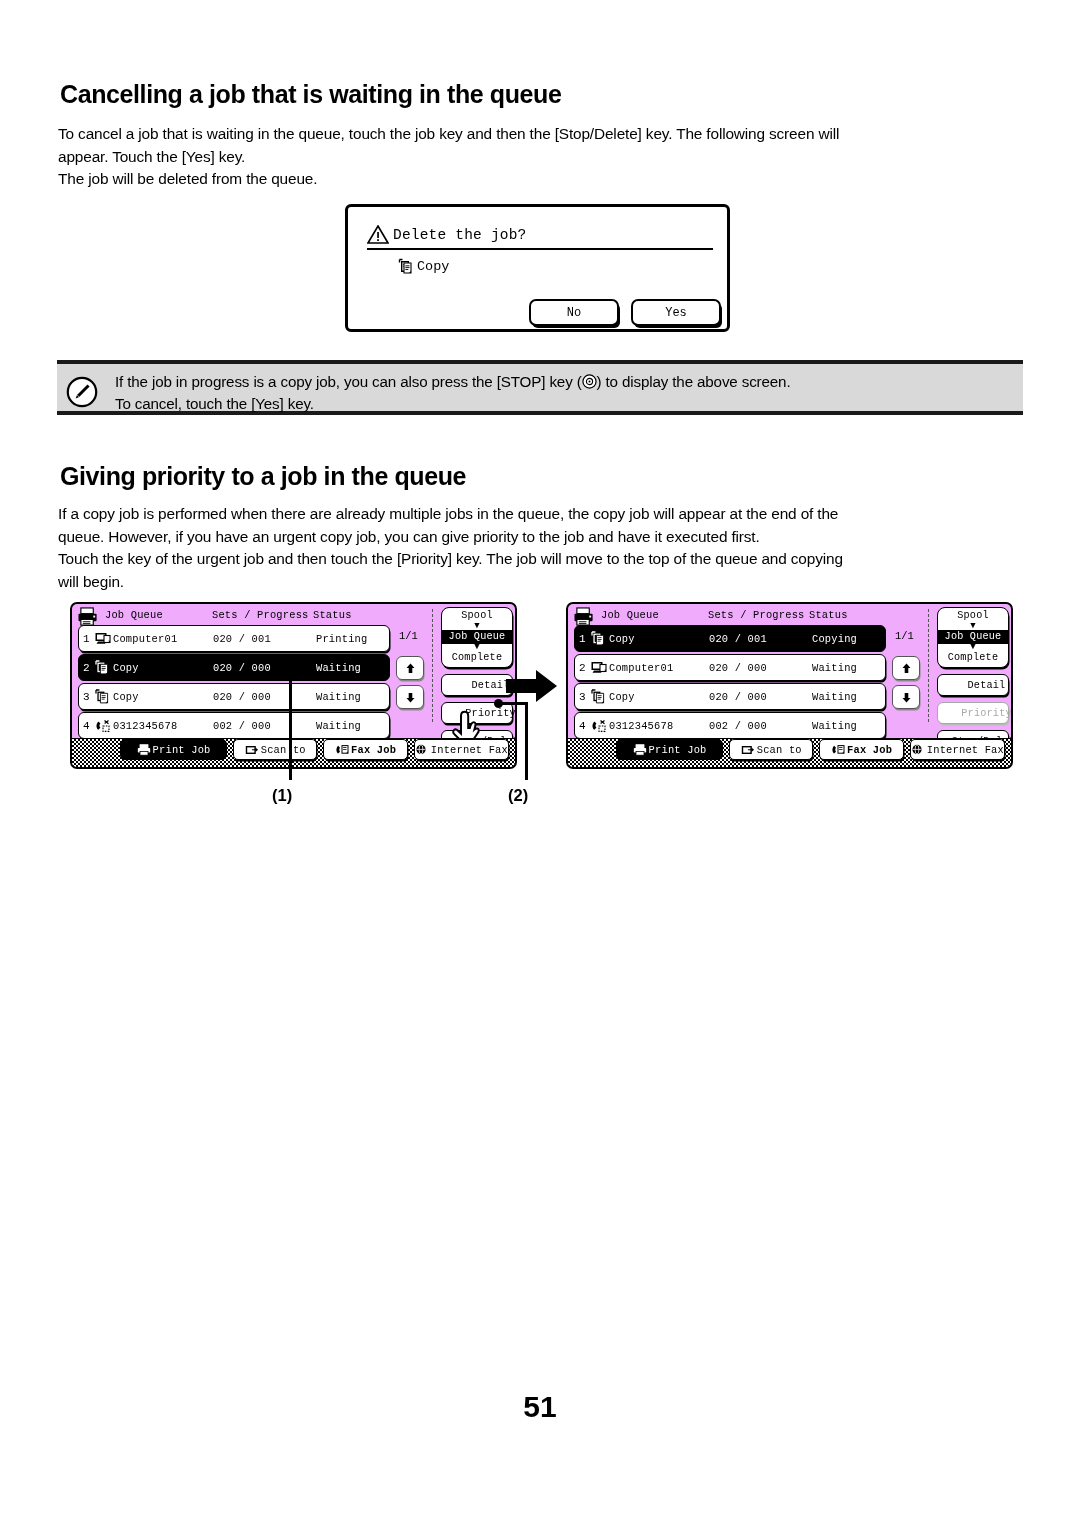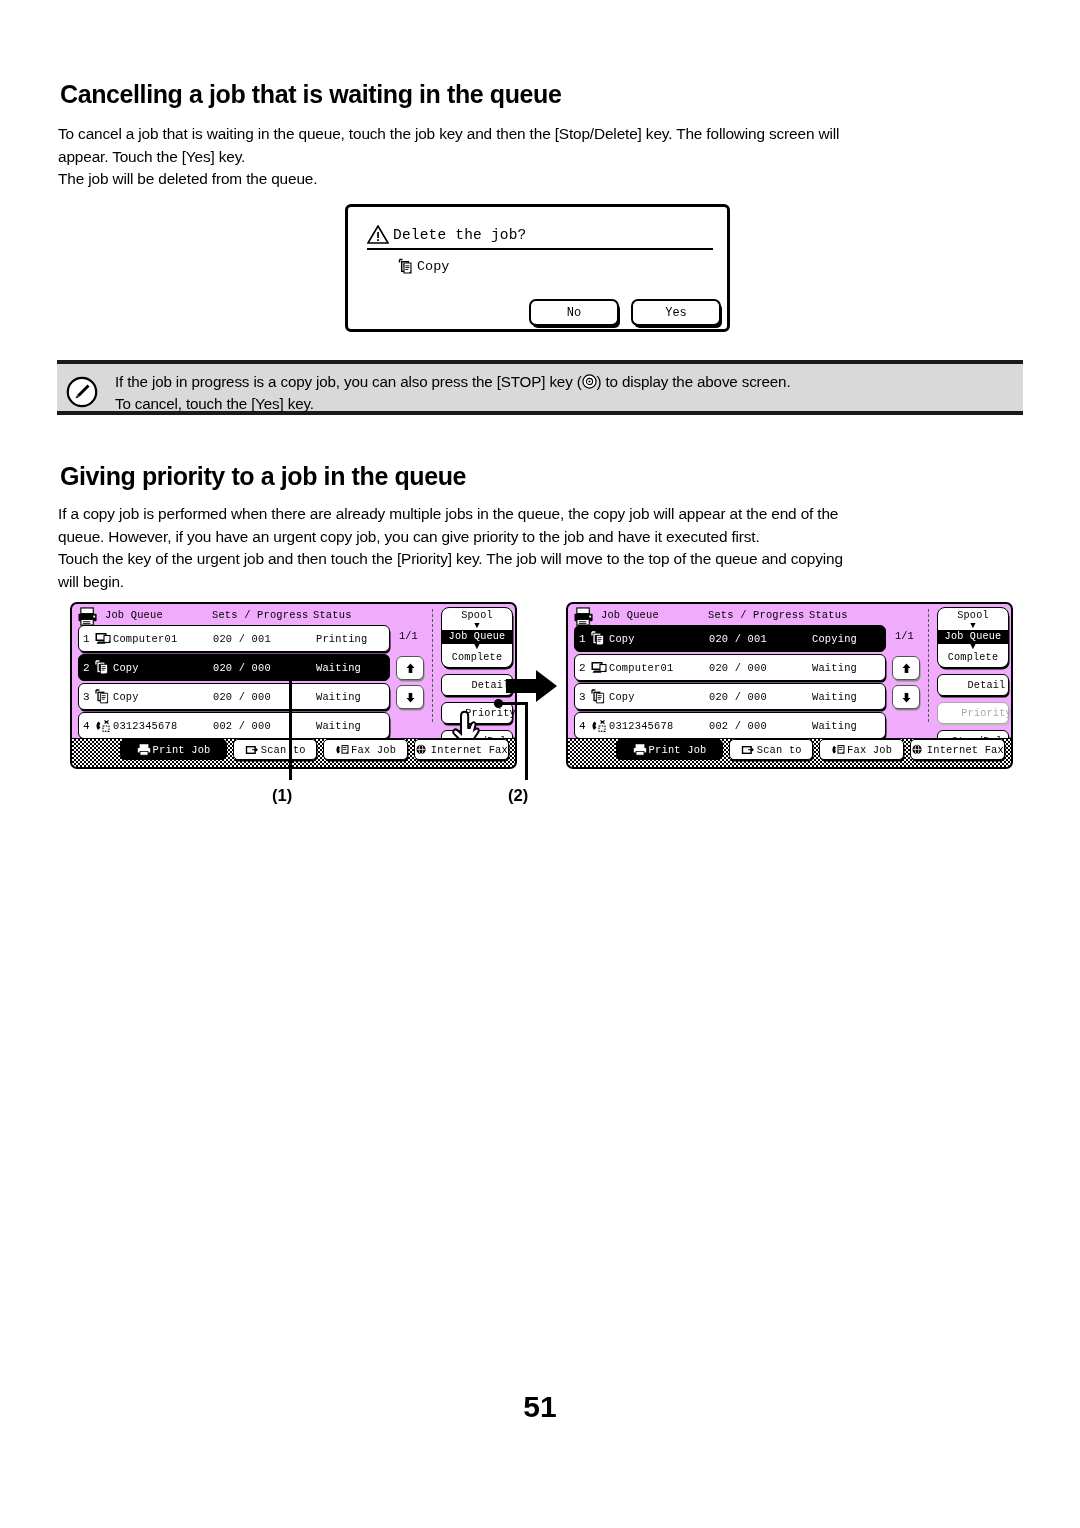--- a/index.html
+++ b/index.html
@@ -330,21 +330,21 @@
     font-size: 10.4px;
     letter-spacing: 0.2px;
     box-shadow: 1px 2px 0 -0.5px #000;
     margin-right: 6px;
     white-space: nowrap;
   }
   .jq-tab .t-ico { width: 14px; height: 12px; margin-right: 2px; display: inline-flex; }
   .jq-tab.sel { background: #000; color: #fff; box-shadow: none; }
   .jq-tab.w1 { width: 122px; margin-left: 48px; }
   .jq-tab.w2 { width: 96px; }
-  .jq-tab.w3 { width: 96px; }
+  .jq-tab.w3 { width: 96px; font-weight: bold; }
   .jq-tab.w4 { width: 104px; }
 
   
   .flow-arrow {
     position: absolute;
     left: 506px;
     top: 669px;
     width: 52px;
     height: 34px;
   }

